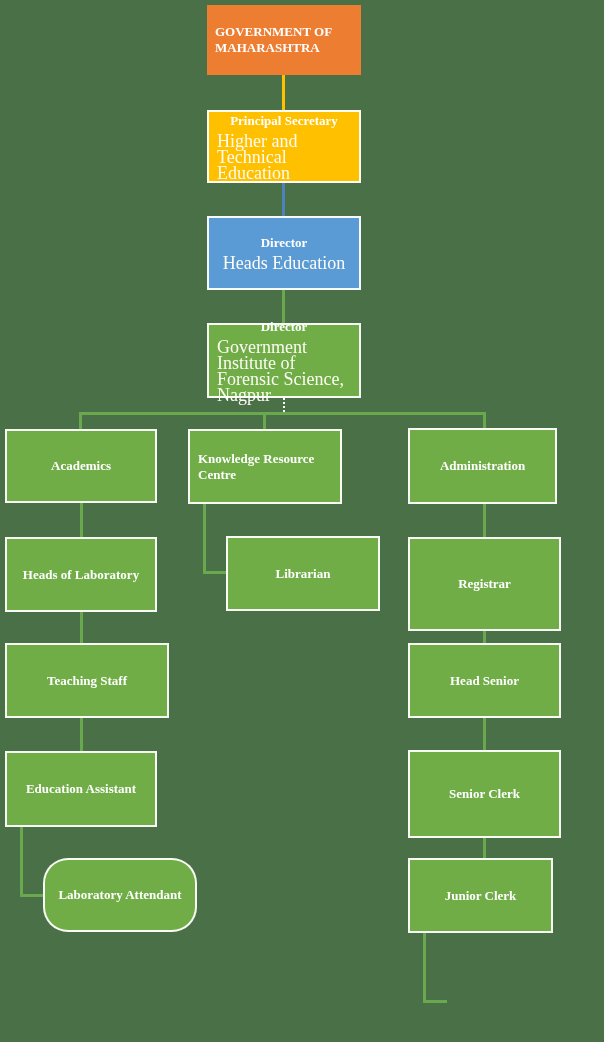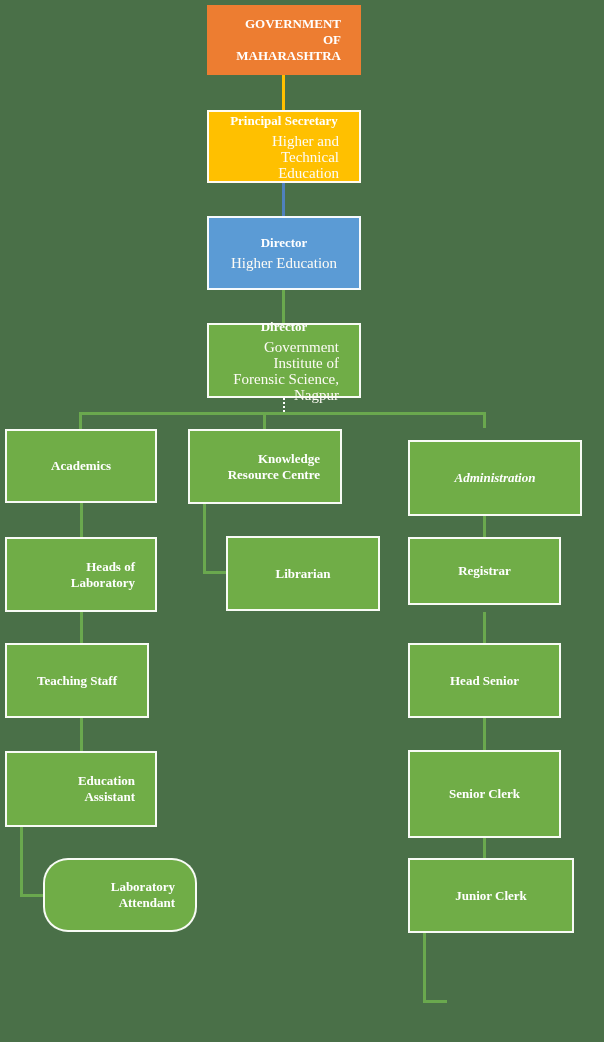--- a/index.html
+++ b/index.html
@@ -11,27 +11,27 @@
     overflow:hidden;
   }
   .stage{position:absolute;left:0;top:0;width:604px;height:1042px;}
 
   
   .node{
     position:absolute;
     box-sizing:border-box;
     display:flex;flex-direction:column;
     align-items:center;justify-content:center;
-    text-align:right;
+    text-align:left;
     color:#ffffff;
-    padding:2px 20px;
+    padding:2px 8px;
     border:2px solid rgba(255,255,255,0.95);
   }
   .node .title{font-weight:bold;font-size:13px;line-height:16px;}
-  .node .subtitle{font-size:15px;line-height:16px;margin-top:4px;color:#fdfbf5;}
+  .node .subtitle{font-size:18px;line-height:16px;margin-top:4px;color:#fdfbf5;}
   .orange{background:#ED7D31;border:none;}
   .gold{background:#FFC000;}
   .blue{background:#5B9BD5;}
   .green{background:#70AD47;}
 
   
   .conn{position:absolute;}
   .vline{width:3px;}
   .hline{height:3px;}
   .cg{background:#6aa84e;}
@@ -41,34 +41,34 @@
 
   
   #n-government        {left:207px;top:5px;  width:154px;height:70px;}
   #n-principal         {left:207px;top:110px;width:154px;height:73px;}
   #n-director-he       {left:207px;top:216px;width:154px;height:74px;}
   #n-director-gifs     {left:207px;top:323px;width:154px;height:75px;}
 
   
   #n-academics         {left:5px;  top:429px;width:152px;height:74px;}
   #n-hod               {left:5px;  top:537px;width:152px;height:75px;}
-  #n-teaching          {left:5px;  top:643px;width:144px;height:75px;}
+  #n-teaching          {left:5px;  top:643px;width:164px;height:75px;}
   #n-lab-assistant     {left:5px;  top:751px;width:152px;height:76px;}
   #n-lab-attendant     {left:43px; top:858px;width:154px;height:74px;border-radius:25px;}
 
   
   #n-krc               {left:188px;top:429px;width:154px;height:75px;}
   #n-librarian         {left:226px;top:536px;width:154px;height:75px;}
 
   
-  #n-administration    {left:408px;top:440px;width:174px;height:76px;font-style:italic;}
-  #n-registrar         {left:408px;top:537px;width:153px;height:68px;}
+  #n-administration    {left:408px;top:428px;width:149px;height:76px;}
+  #n-registrar         {left:408px;top:537px;width:153px;height:94px;}
   #n-head-clerk        {left:408px;top:643px;width:153px;height:75px;}
   #n-senior-clerk      {left:408px;top:750px;width:153px;height:88px;}
-  #n-junior-clerk      {left:408px;top:858px;width:166px;height:75px;}
+  #n-junior-clerk      {left:408px;top:858px;width:145px;height:75px;}
   #n-peon              {left:446px;top:965px;width:154px;height:76px;}
 
   
   #c-gov-principal     {left:282px;top:75px; height:35px;}
   #c-principal-dirhe   {left:282px;top:183px;height:33px;}
   #c-dirhe-dirgifs     {left:282px;top:290px;height:33px;}
   #c-dirgifs-drop      {left:283px;top:398px;height:14px;}
 
   
   #c-rail              {left:79px; top:412px;width:407px;}
@@ -130,21 +130,21 @@
     <div class="title">GOVERNMENT OF MAHARASHTRA</div>
   </div>
 
   <div class="node gold" id="n-principal">
     <div class="title">Principal Secretary</div>
     <div class="subtitle">Higher and Technical Education</div>
   </div>
 
   <div class="node blue" id="n-director-he">
     <div class="title">Director</div>
-    <div class="subtitle">Higher Education</div>
+    <div class="subtitle">Heads Education</div>
   </div>
 
   <div class="node green" id="n-director-gifs">
     <div class="title">Director</div>
     <div class="subtitle">Government Institute of Forensic Science, Nagpur</div>
   </div>
 
   <div class="node green" id="n-academics">
     <div class="title">Academics</div>
   </div>

